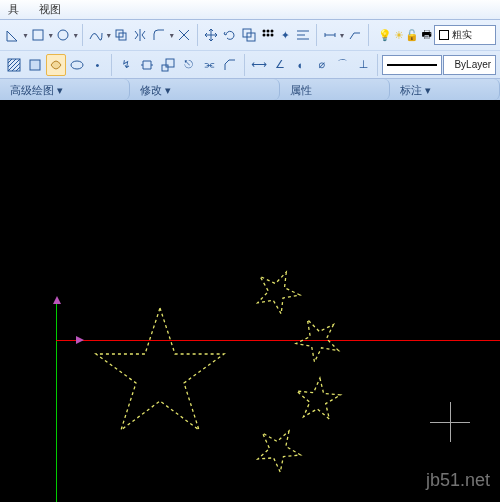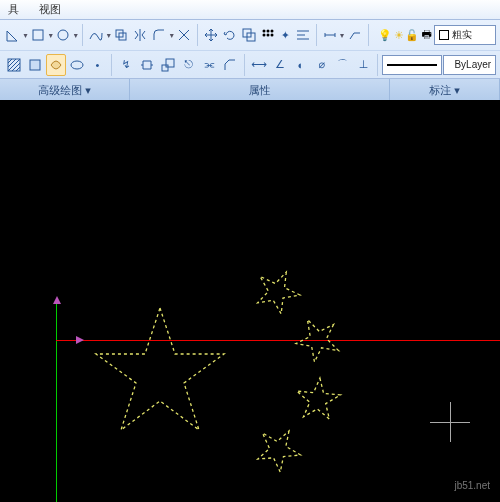--- a/index.html
+++ b/index.html
@@ -11,30 +11,30 @@
 .ribbon { background: linear-gradient(#e8f1fd, #d3e3f7); border-bottom: 1px solid #8aa9d4; }
 .toolrow { height: 30px; display: flex; align-items: center; padding: 2px 4px; gap: 1px; }
 .toolrow.second { height: 28px; border-top: 1px solid #c5d7f0; }
 .icon { width: 22px; height: 22px; display: flex; align-items: center; justify-content: center; color: #2a5a9b; border: 1px solid transparent; border-radius: 2px; cursor: pointer; }
 .icon svg { width: 16px; height: 16px; }
 .icon.active { background: #fdecc2; border-color: #e9b64a; }
 .sep { width: 1px; height: 22px; background: #b5c9e5; margin: 0 3px; }
 .drop { width: 8px; color: #556; font-size: 8px; text-align: center; }
 
 .panelbar { height: 22px; display: flex; background: linear-gradient(#c7daf2, #b3cceb); border-top: 1px solid #a7bde0; color: #2a4b7a; }
-.panel { flex: 0 0 auto; text-align: center; line-height: 22px; border-right: 1px solid #9db9de; padding: 0 1px; }
+.panel { flex: 0 0 auto; text-align: left; line-height: 22px; border-right: 1px solid #9db9de; padding: 0 10px; border-radius: 6px; }
 
 .layerctrl { display: flex; align-items: center; gap: 2px; margin-left: 6px; }
 .layerbox, .linebox { height: 20px; background: #fff; border: 1px solid #7a95c2; display: flex; align-items: center; padding: 0 4px; font-size: 10px; color: #222; }
 .layerbox { width: 62px; }
 .linebox { width: 66px; justify-content: flex-end; }
 .lineprev { flex: 1; height: 2px; background: #000; }
 
 .canvas { position: absolute; top: 100px; left: 0; right: 0; bottom: 0; background: #000; }
-.watermark { position: absolute; bottom: 10px; right: 10px; color: rgba(210,210,210,.55); font-size: 10px; text-align: right; line-height: 1.3; }
+.watermark { position: absolute; bottom: 10px; right: 10px; color: rgba(210,210,210,.55); font-size: 18px; text-align: right; line-height: 1.3; }
 .crosshair { position: absolute; right: 30px; bottom: 60px; width: 40px; height: 40px; pointer-events: none; }
 .crosshair::before, .crosshair::after { content: ""; position: absolute; background: #aaa; }
 .crosshair::before { left: 0; top: 50%; width: 100%; height: 1px; }
 .crosshair::after { top: 0; left: 50%; height: 100%; width: 1px; }
 
 .axis-y { position: absolute; left: 56px; top: 200px; width: 1px; height: 302px; background: #0c0; }
 .axis-x { position: absolute; left: 56px; top: 240px; width: 444px; height: 1px; background: #e00; }
 .arrow-up { position: absolute; left: 53px; top: 196px; width: 0; height: 0; border-left: 4px solid transparent; border-right: 4px solid transparent; border-bottom: 8px solid #b5b; }
 .arrow-rt { position: absolute; left: 76px; top: 236px; width: 0; height: 0; border-top: 4px solid transparent; border-bottom: 4px solid transparent; border-left: 8px solid #b5b; }
 
@@ -210,20 +210,21 @@
     <div class="linebox">
         <div class="lineprev"></div>
       </div>
     <div class="linebox" style="width:58px">
         <span>ByLayer</span>
       </div>
   </div>
 
   <div class="panelbar">
     <div class="panel" style="width:130px"><span>高级绘图</span> ▾</div>
+    <div class="panel" style="width:150px"><span>修改</span> ▾</div>
     <div class="panel" style="flex:1"><span>属性</span></div>
     <div class="panel" style="width:110px"><span>标注</span> ▾</div>
   </div>
 </div>
 
 <div class="canvas">
   <div class="axis-y"></div>
   <div class="axis-x"></div>
   <div class="arrow-up"></div>
   <div class="arrow-rt"></div>

